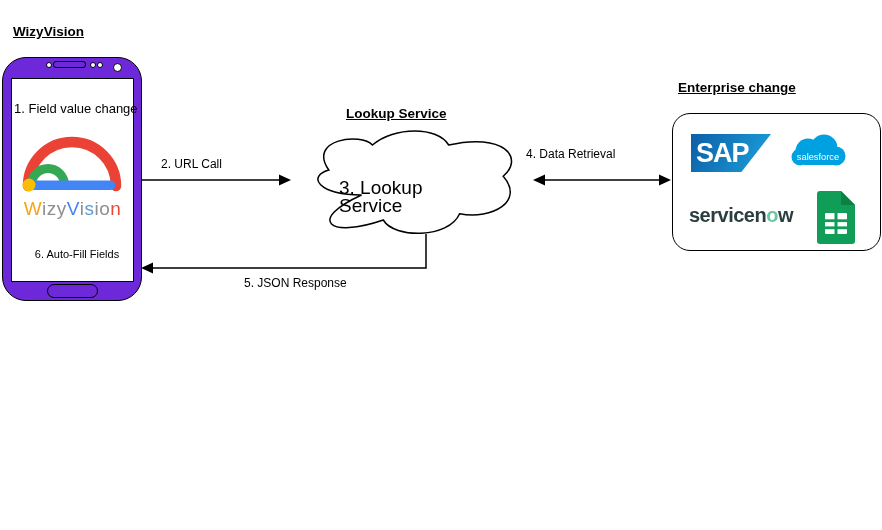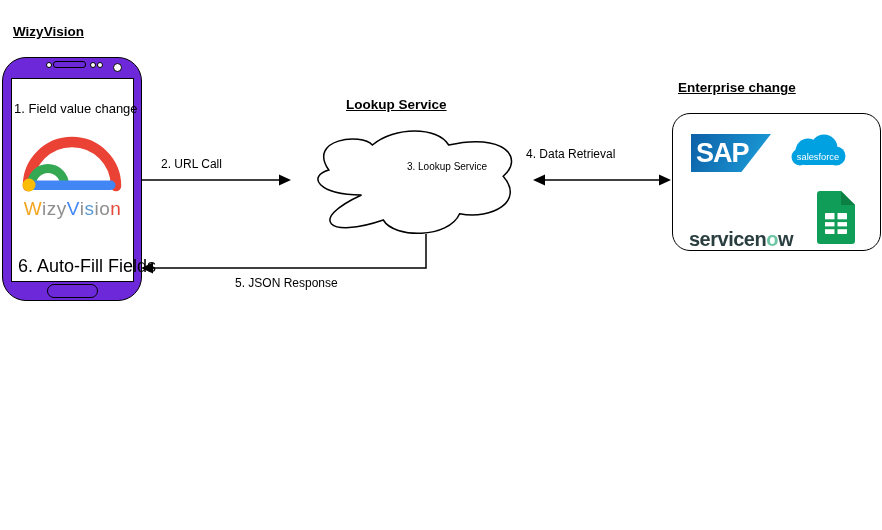--- a/index.html
+++ b/index.html
@@ -11,33 +11,33 @@
   
   #phone{left:2px;top:57px;width:138px;height:242px;border:1.5px solid #000;border-radius:24px;background:#6d28d9;}
   .bezel-dot{position:absolute;border:1px solid #000;border-radius:50%;background:#fff;}
   #speaker{position:absolute;left:50px;top:3px;width:31px;height:5px;border:1px solid #000;border-radius:3px;}
   #screen{position:absolute;left:8px;top:20px;width:121px;height:202px;border:1.5px solid #000;background:#fff;}
   #home-btn{position:absolute;left:44px;top:226px;width:49px;height:12px;border:1.5px solid #000;border-radius:7px;}
   #step1{position:absolute;left:2px;top:22px;font-size:13px;white-space:nowrap;}
   #logo-svg{position:absolute;left:8px;top:57px;}
   #wordmark{position:absolute;left:0;top:119px;width:100%;text-align:center;
             font-size:19px;font-weight:500;letter-spacing:.5px;white-space:nowrap;}
-  #step6{position:absolute;left:6px;top:169px;width:118px;text-align:left;font-size:18px;white-space:nowrap;margin-top:8px;}
+  #step6{position:absolute;left:6px;top:169px;width:118px;text-align:center;font-size:11px;white-space:nowrap;}
   
-  #cloud-text{left:339px;top:158px;width:148px;text-align:right;font-size:10px;line-height:18px;}
+  #cloud-text{left:339px;top:179px;width:148px;text-align:left;font-size:19px;line-height:18px;}
   
   #ent-box{left:672px;top:113px;width:207px;height:136px;border:1.5px solid #000;border-radius:18px;background:#fff;}
   #sap-logo{position:absolute;left:18px;top:20px;width:80px;height:38px;
             background:linear-gradient(115deg,#0d5fa6 0%,#1b9bd7 90%);
             clip-path:polygon(0 0,100% 0,63% 100%,0 100%);}
   #sap-logo span{position:absolute;left:5px;top:2px;color:#fff;font-weight:900;
                  font-size:27px;letter-spacing:-1px;line-height:34px;}
   #sf-logo{position:absolute;left:117px;top:15px;}
   #snow-logo{position:absolute;left:16px;top:90px;font-size:20px;font-weight:bold;letter-spacing:-.5px;
-             color:#2a3e40;white-space:nowrap;margin-top:24px;}
+             color:#2a3e40;white-space:nowrap;}
   #sheets-icon{position:absolute;left:144px;top:77px;}
   
   #overlay{position:absolute;left:0;top:0;}
 </style>
 </head>
 <body>
 
 <div id="stage">
 
   <svg id="overlay" width="882" height="530" viewBox="0 0 882 530">
@@ -58,26 +58,26 @@
       <polygon points="671,180 659,174.5 659,185.5" fill="#000"></polygon>
     </g>
 
     <g>
       <polyline points="426,234 426,268 152,268" fill="none" stroke="#000" stroke-width="1.5"></polyline>
       <polygon points="141,268 153,262.5 153,273.5" fill="#000"></polygon>
     </g>
   </svg>
 
   <div class="abs hdr" style="left:13px;top:24px;">WizyVision</div>
-  <div class="abs hdr" style="left:346px;top:97px;">Lookup Service</div>
+  <div class="abs hdr" style="left:346px;top:106px;">Lookup Service</div>
   <div class="abs hdr" style="left:678px;top:80px;">Enterprise change</div>
 
   <div class="abs lbl" style="left:161px;top:157px;">2. URL Call</div>
   <div class="abs lbl" style="left:526px;top:147px;">4. Data Retrieval</div>
-  <div class="abs lbl" style="left:235px;top:276px;">5. JSON Response</div>
+  <div class="abs lbl" style="left:244px;top:276px;">5. JSON Response</div>
 
   <div class="abs" id="cloud-text">
     <div>3. Lookup Service</div>
   </div>
 
   <div class="abs" id="phone">
     <div class="bezel-dot" style="left:43px;top:4px;width:4px;height:4px;"></div>
     <div id="speaker"></div>
     <div class="bezel-dot" style="left:87px;top:4px;width:4px;height:4px;"></div>
     <div class="bezel-dot" style="left:94px;top:4px;width:4px;height:4px;"></div>

